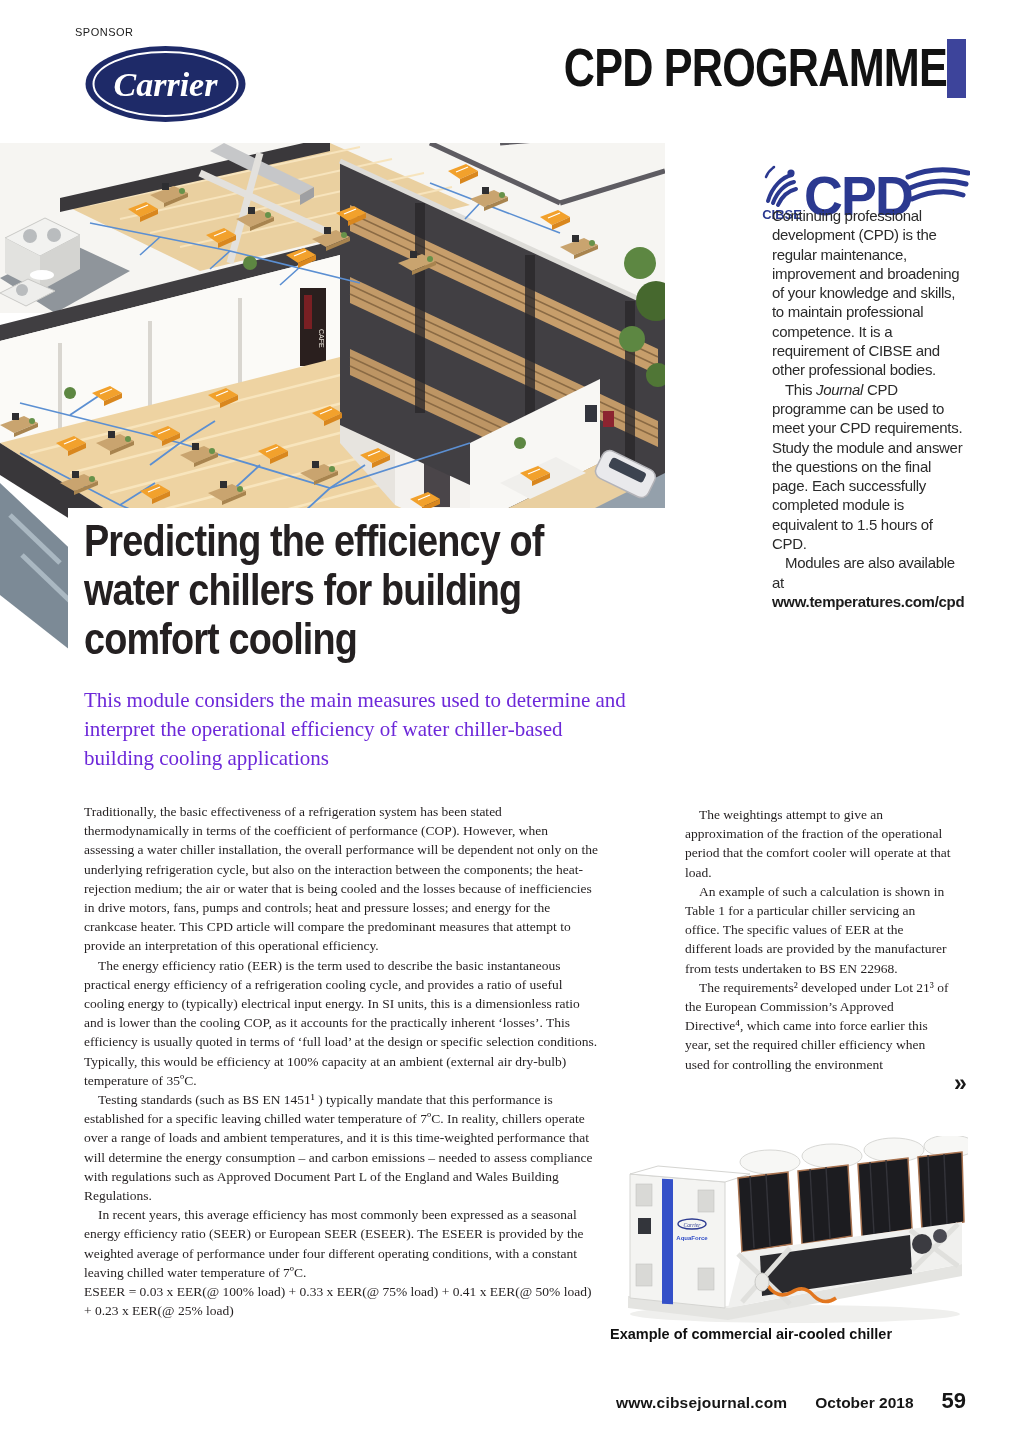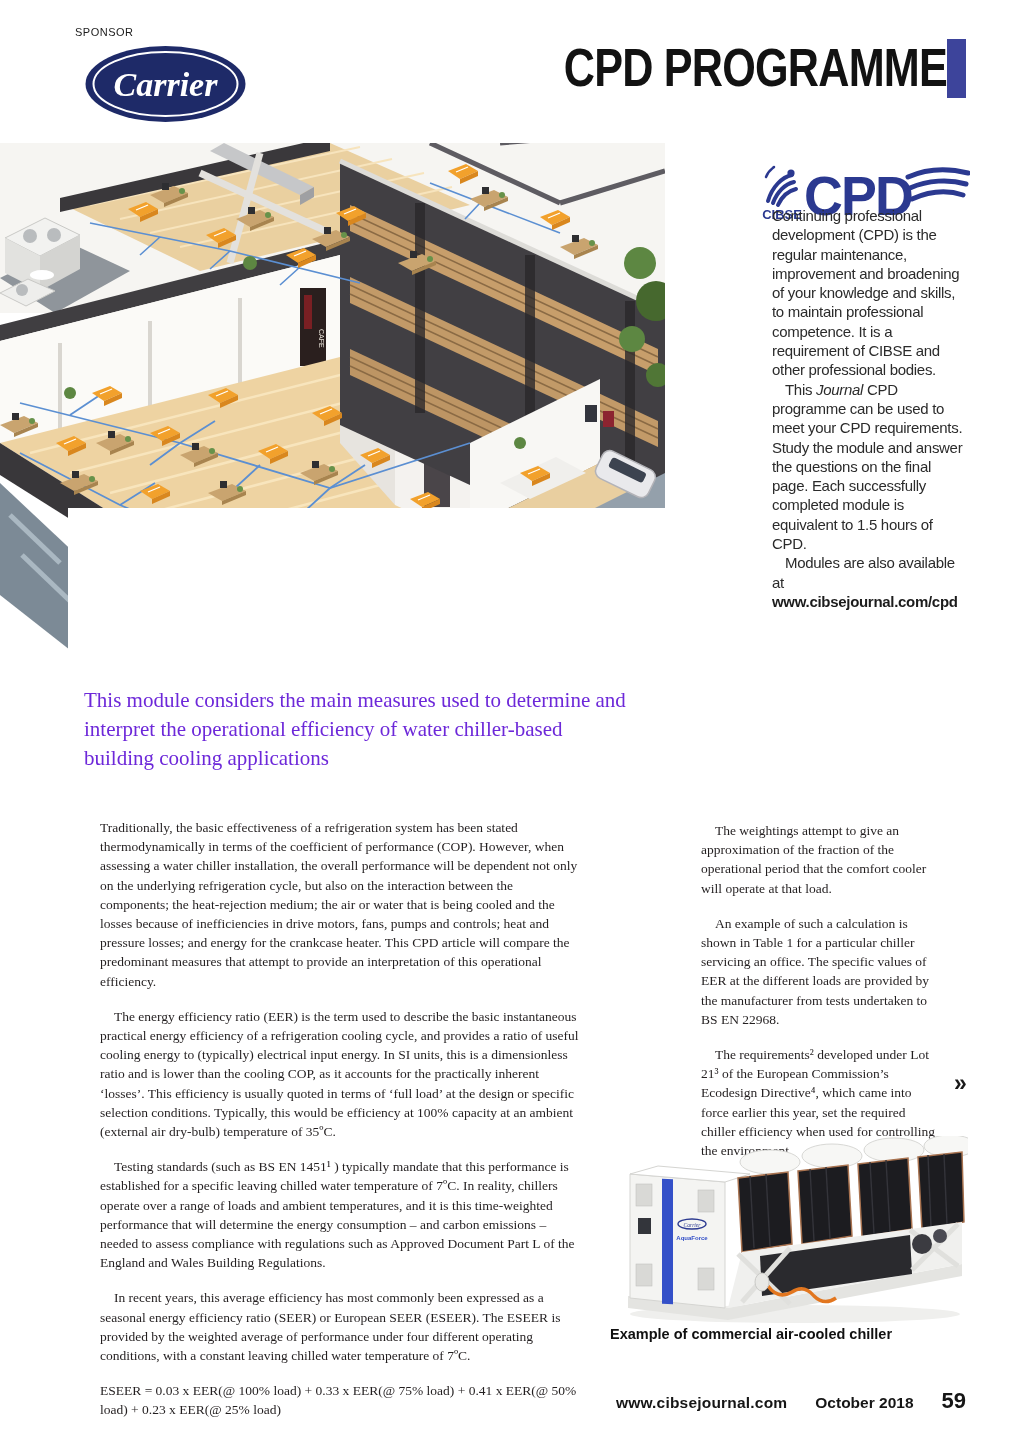--- a/index.html
+++ b/index.html
@@ -26,21 +26,21 @@
   
   .title{left:84px;top:516px;}
   .title .condense{display:inline-block;transform:scaleX(.84);transform-origin:left top;}
   .title .tline{font-size:45px;line-height:49px;font-weight:bold;letter-spacing:-1px;color:#242021;white-space:nowrap;}
   .standfirst{left:84px;top:686px;width:548px;font-family:"Liberation Serif",serif;
               font-size:21px;line-height:29px;color:#6d28d9;}
   
   .bodycol{font-family:"Liberation Serif",serif;font-size:13.5px;line-height:19.2px;color:#231f20;}
   .col1{left:84px;top:802px;width:517px;}
   .col2{left:685px;top:805px;width:267px;}
-  .bodycol p{margin:16px;}
+  .bodycol p{margin:0;}
   .bodycol .ind{text-indent:14px;}
   .contin{left:954px;top:1070px;font-size:23px;font-weight:bold;color:#1a1a1a;}
   
   .chiller{left:610px;top:1136px;width:358px;height:192px;}
   .fig-caption{left:610px;top:1326px;width:358px;text-align:left;font-weight:bold;
                font-size:14.5px;line-height:17.5px;color:#101010;}
   
   .footer{right:58px;top:1388px;display:flex;align-items:baseline;gap:28px;
           font-weight:bold;color:#161616;}
   .footer .site{font-size:15.5px;letter-spacing:.2px;}
@@ -273,38 +273,45 @@
         <path d="M152 23 C170 15 191 14 208 19" stroke-width="5"></path>
         <path d="M154 34 C172 26 190 25 205 30" stroke-width="5"></path>
       </g>
     </svg>
   </div>
 
   <div class="abs cpdtext">
     <p>Continuing professional development (CPD) is the regular maintenance, improvement and broadening of your knowledge and skills, to maintain professional competence. It is a requirement of CIBSE and other professional bodies.</p>
     <p class="ind"><span>This </span><span class="it">Journal</span><span> CPD programme can be used to meet your CPD requirements. Study the module and answer the questions on the final page. Each successfully completed module is equivalent to 1.5 hours of CPD.</span></p>
     <p class="ind"><span>Modules are also available at </span><br>
-      <span class="lnk">www.cibsejournal.com/cpd</span></p>
-  </div>
-
+      <span class="lnk">www.temperatures.com/cpd</span></p>
+  </div>
+
+  <div class="abs title">
+    <div class="condense">
+      <div class="tline">Predicting the efficiency of</div>
+      <div class="tline">water chillers for building</div>
+      <div class="tline">comfort cooling</div>
+    </div>
+  </div>
 
   <div class="abs standfirst">This module considers the main measures used to determine and interpret the operational efficiency of water chiller-based building cooling applications</div>
 
   <div class="abs bodycol col1">
     <p>Traditionally, the basic effectiveness of a refrigeration system has been stated thermodynamically in terms of the coefficient of performance (COP). However, when assessing a water chiller installation, the overall performance will be dependent not only on the underlying refrigeration cycle, but also on the interaction between the components; the heat-rejection medium; the air or water that is being cooled and the losses because of inefficiencies in drive motors, fans, pumps and controls; heat and pressure losses; and energy for the crankcase heater. This CPD article will compare the predominant measures that attempt to provide an interpretation of this operational efficiency.</p>
     <p class="ind">The energy efficiency ratio (EER) is the term used to describe the basic instantaneous practical energy efficiency of a refrigeration cooling cycle, and provides a ratio of useful cooling energy to (typically) electrical input energy. In SI units, this is a dimensionless ratio and is lower than the cooling COP, as it accounts for the practically inherent ‘losses’. This efficiency is usually quoted in terms of ‘full load’ at the design or specific selection conditions. Typically, this would be efficiency at 100% capacity at an ambient (external air dry-bulb) temperature of 35ºC.</p>
     <p class="ind">Testing standards (such as BS EN 1451¹ ) typically mandate that this performance is established for a specific leaving chilled water temperature of 7ºC. In reality, chillers operate over a range of loads and ambient temperatures, and it is this time-weighted performance that will determine the energy consumption – and carbon emissions – needed to assess compliance with regulations such as Approved Document Part L of the England and Wales Building Regulations.</p>
     <p class="ind">In recent years, this average efficiency has most commonly been expressed as a seasonal energy efficiency ratio (SEER) or European SEER (ESEER). The ESEER is provided by the weighted average of performance under four different operating conditions, with a constant leaving chilled water temperature of 7ºC.</p>
     <p>ESEER = 0.03 x EER(@ 100% load) + 0.33 x EER(@ 75% load) + 0.41 x EER(@ 50% load) + 0.23 x EER(@ 25% load)</p>
   </div>
 
   <div class="abs bodycol col2">
     <p class="ind">The weightings attempt to give an approximation of the fraction of the operational period that the comfort cooler will operate at that load.</p>
     <p class="ind">An example of such a calculation is shown in Table 1 for a particular chiller servicing an office. The specific values of EER at the different loads are provided by the manufacturer from tests undertaken to BS EN 22968.</p>
-    <p class="ind">The requirements² developed under Lot 21³ of the European Commission’s Ecodesign Directive⁴, which came into force earlier this year, set the required chiller efficiency when used for controlling the environment</p>
+    <p class="ind">The requirements² developed under Lot 21³ of the European Commission’s Approved Directive⁴, which came into force earlier this year, set the required chiller efficiency when used for controlling the environment</p>
   </div>
   <div class="abs contin">»</div>
 
   <div class="abs chiller">
     <svg width="358" height="192" viewBox="0 0 358 192">
       <ellipse cx="185" cy="178" rx="165" ry="9" fill="#efefed"></ellipse>
 
       <polygon points="18,160 118,172 352,128 352,140 118,184 18,172" fill="#e4e4e1"></polygon>
 
       <polygon points="20,38 115,46 115,172 20,162" fill="#f4f4f2" stroke="#d5d5d2" stroke-width="1"></polygon>

